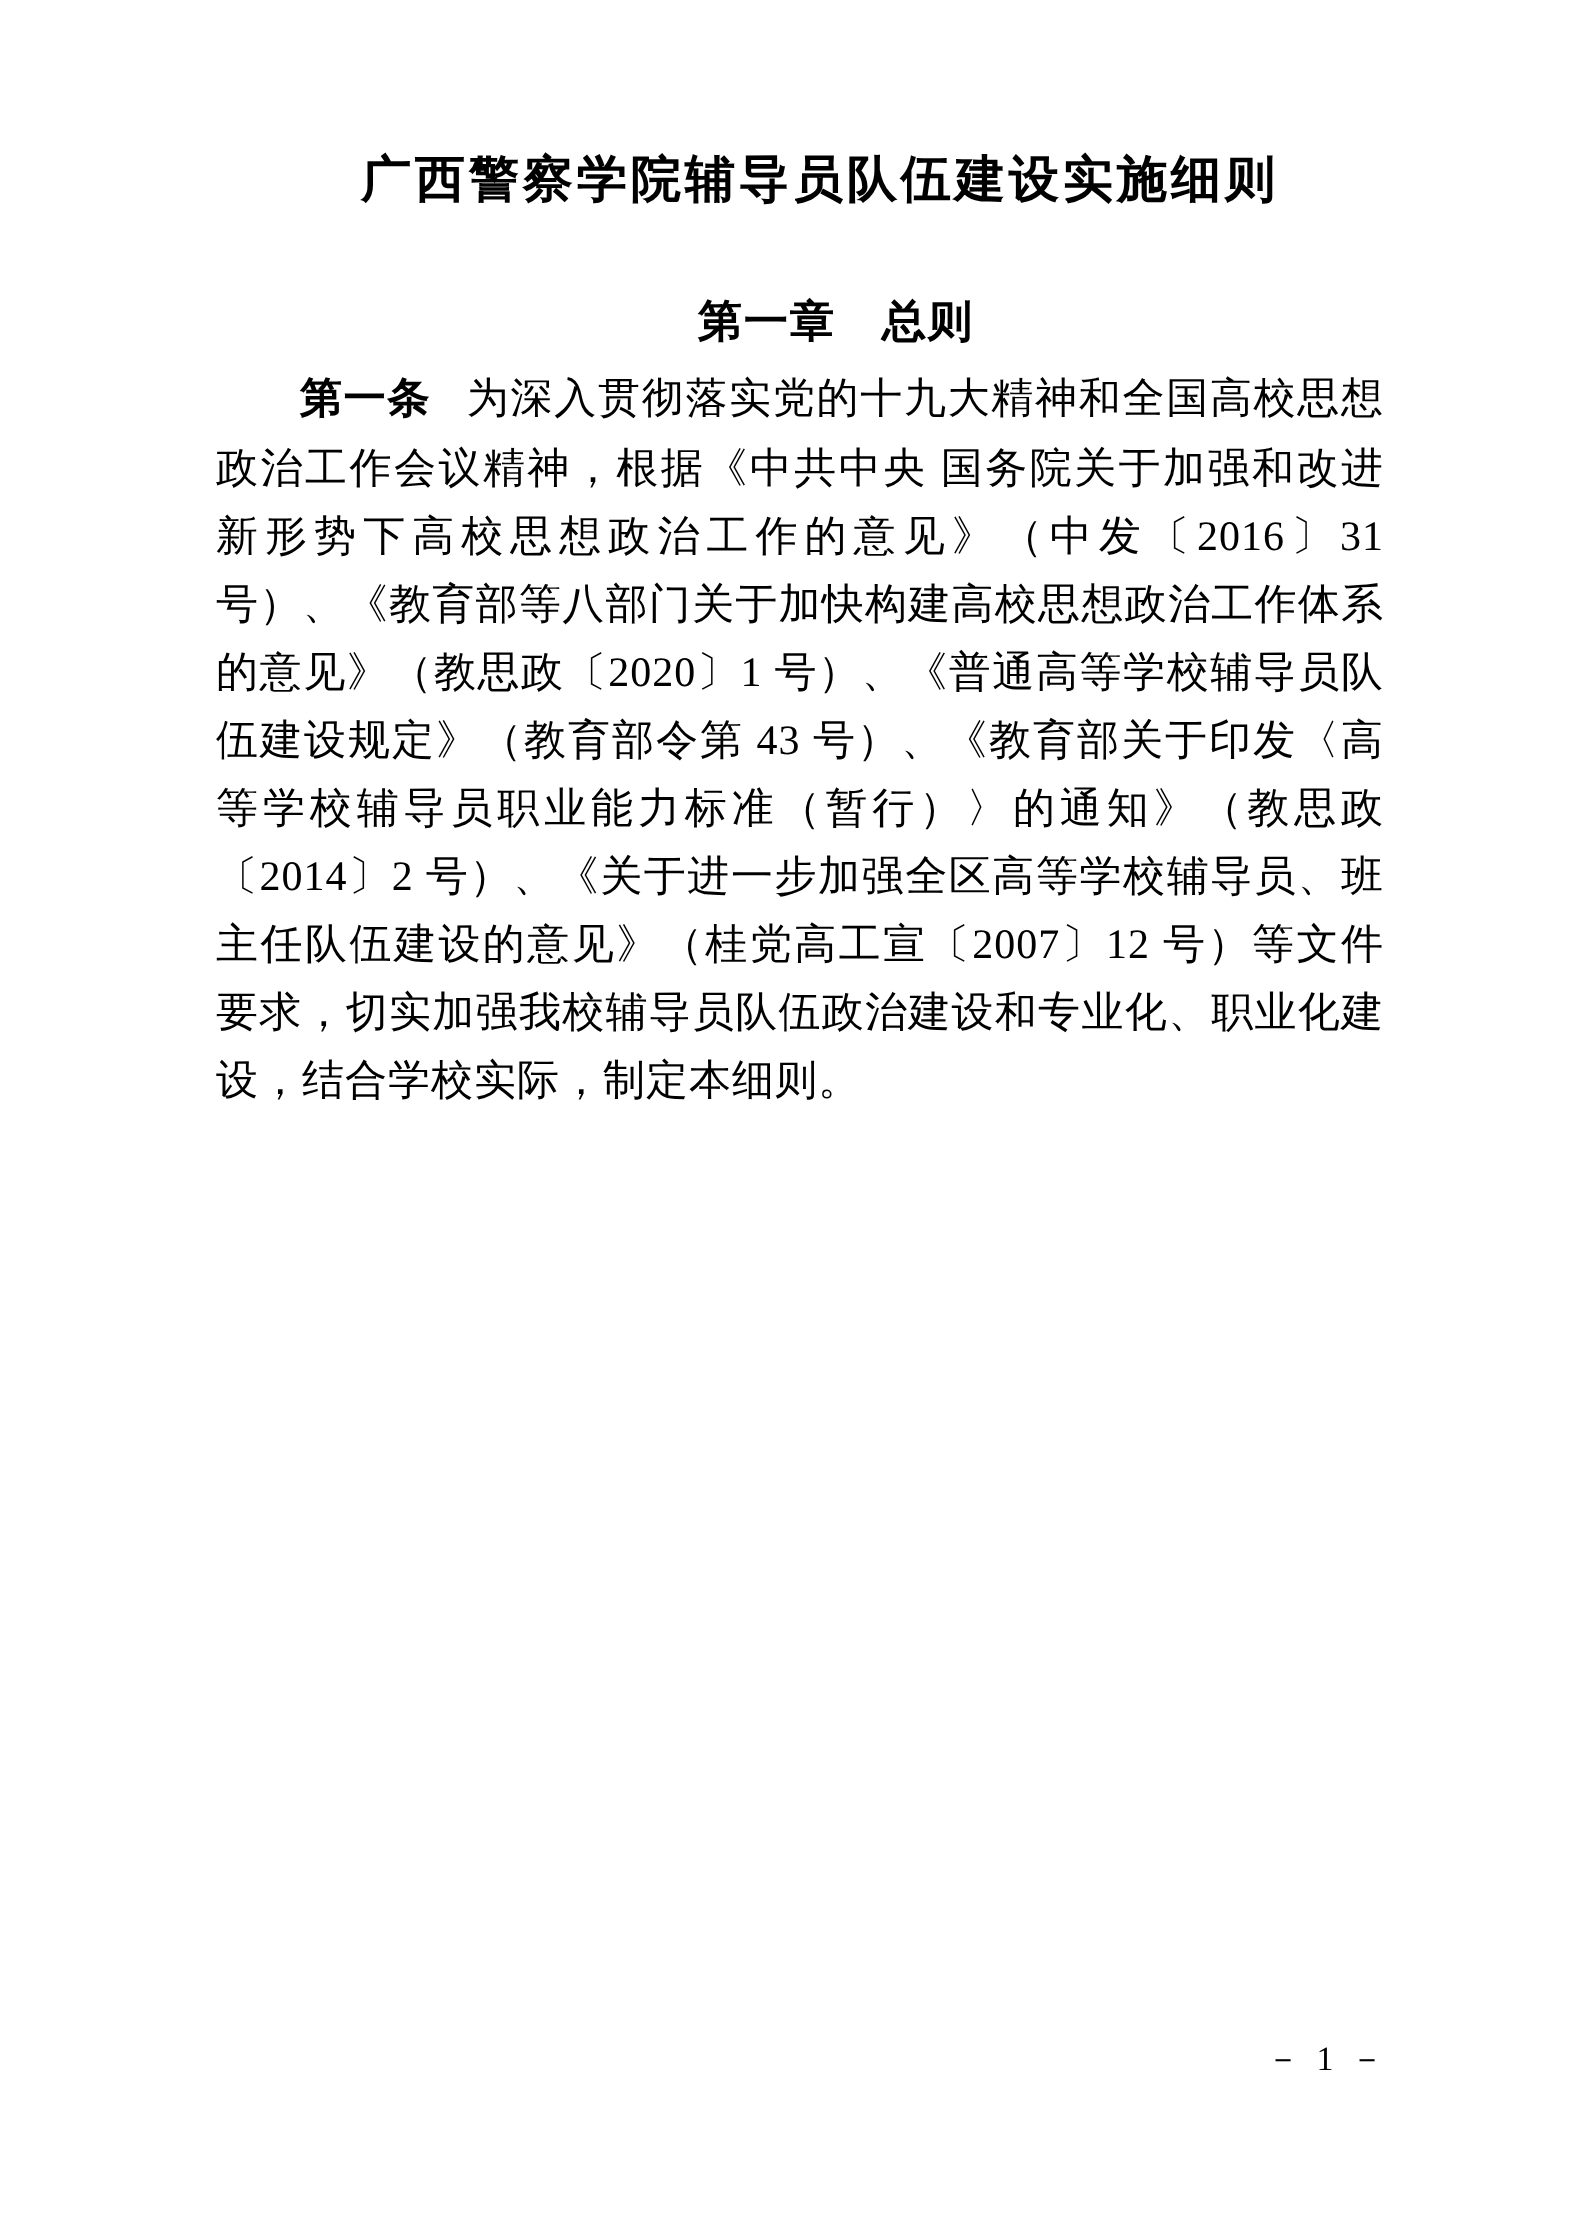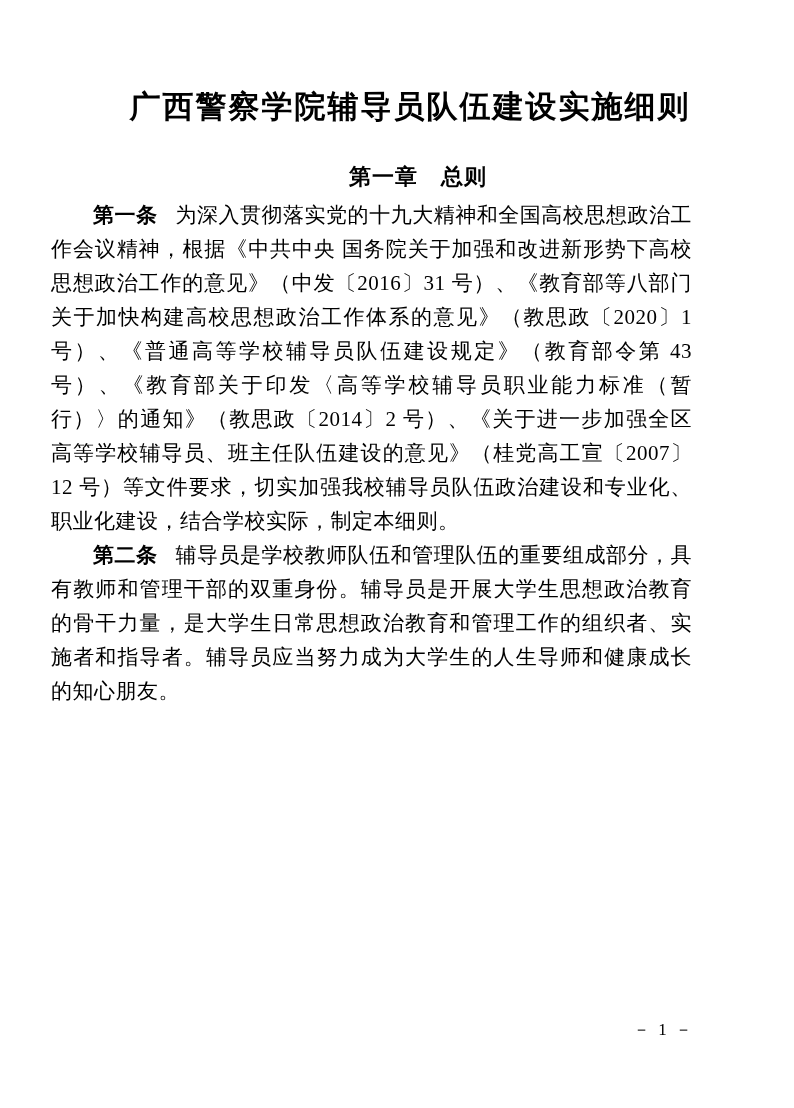--- a/index.html
+++ b/index.html
@@ -11,43 +11,43 @@
     position: relative;
     width: 794px;
     height: 1108px;
     background: #ffffff;
     color: #000000;
     font-family: "Liberation Serif", "DejaVu Serif", serif;
     overflow: hidden;
     box-sizing: border-box;
   }
   .doc-title {
-    margin: 16px;
+    margin: 0;
     padding-top: 70px;
     text-align: center;
-    font-size: 31px;
+    font-size: 25px;
     line-height: 42px;
     font-weight: bold;
     letter-spacing: 2px;
     padding-left: 26px;
   }
   .title-line {
     display: block;
   }
   .chapter-heading {
     margin: 34px 0 6px 0;
     text-align: center;
     font-size: 22px;
     font-weight: bold;
     font-family: "Liberation Sans", "DejaVu Sans", sans-serif;
     letter-spacing: 1px;
     padding-left: 42px;
   }
   .content {
-    margin-left: 51px;
+    margin-left: 108px;
     margin-right: 102px;
   }
   .article {
     margin: 0;
     font-size: 21px;
     line-height: 34px;
     text-align: justify;
     text-indent: 2em;
     letter-spacing: 0.5px;
   }
@@ -75,23 +75,20 @@
   </h1>
 
   <h2 class="chapter-heading">第一章　总则</h2>
 
   <div class="content">
 
     <p class="article">
       <span class="article-label">第一条</span><span class="article-text">为深入贯彻落实党的十九大精神和全国高校思想政治工作会议精神，根据《中共中央 国务院关于加强和改进新形势下高校思想政治工作的意见》（中发〔2016〕31 号）、《教育部等八部门关于加快构建高校思想政治工作体系的意见》（教思政〔2020〕1 号）、《普通高等学校辅导员队伍建设规定》（教育部令第 43 号）、《教育部关于印发〈高等学校辅导员职业能力标准（暂行）〉的通知》（教思政〔2014〕2 号）、《关于进一步加强全区高等学校辅导员、班主任队伍建设的意见》（桂党高工宣〔2007〕12 号）等文件要求，切实加强我校辅导员队伍政治建设和专业化、职业化建设，结合学校实际，制定本细则。</span>
     </p>
 
-    <p class="article">
-      <span class="article-label">第二条</span><span class="article-text">辅导员是学校教师队伍和管理队伍的重要组成部分，具有教师和管理干部的双重身份。辅导员是开展大学生思想政治教育的骨干力量，是大学生日常思想政治教育和管理工作的组织者、实施者和指导者。辅导员应当努力成为大学生的人生导师和健康成长的知心朋友。</span>
-    </p>
 
 
 
   </div>
 
   <div class="page-number">－ 1 －</div>
 
 </div>
 
 </body></html>

